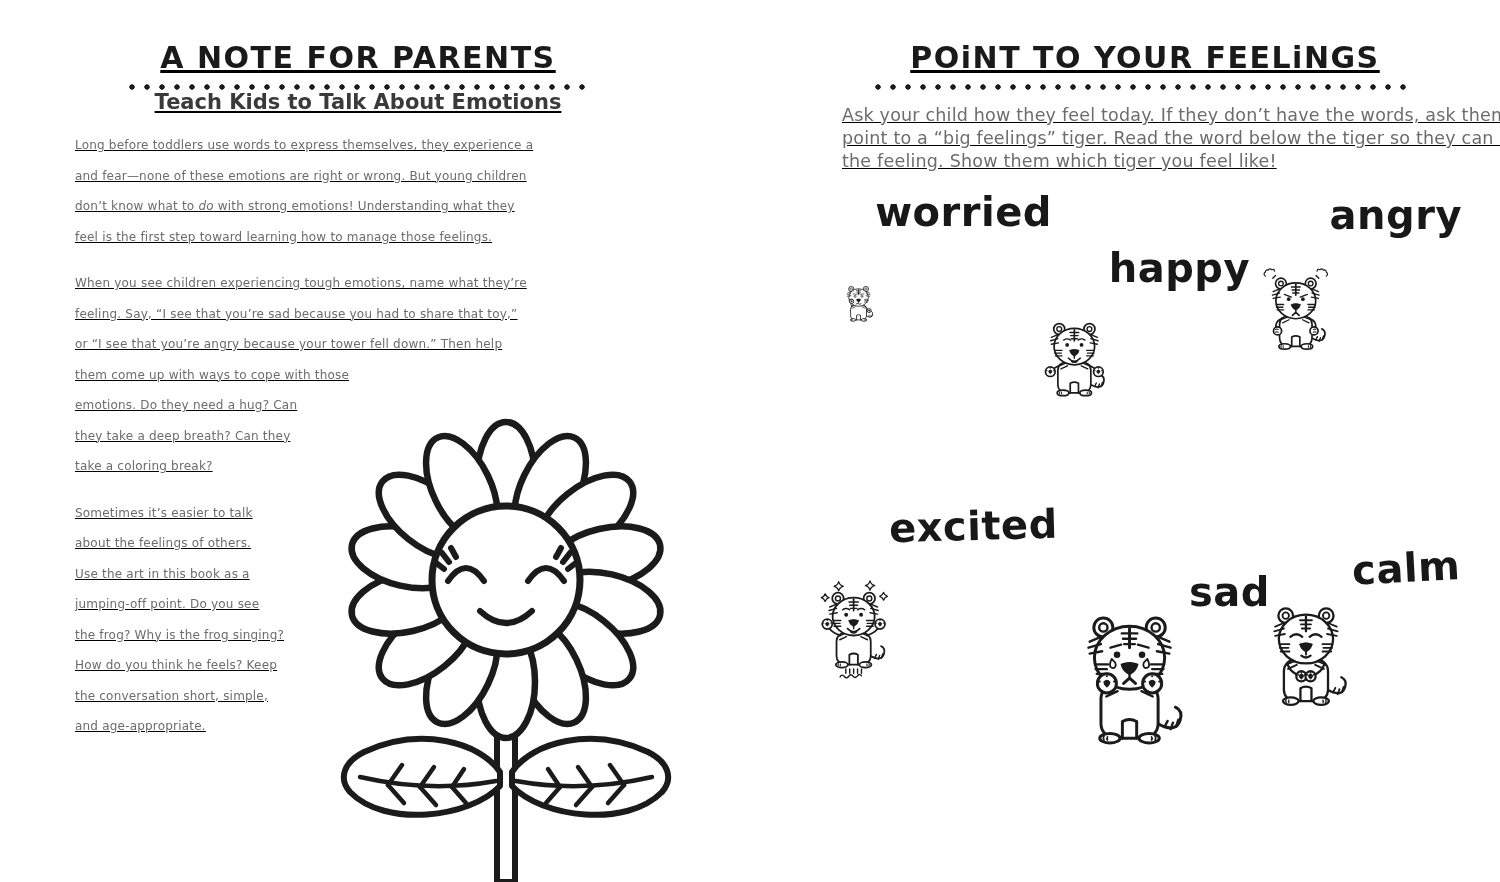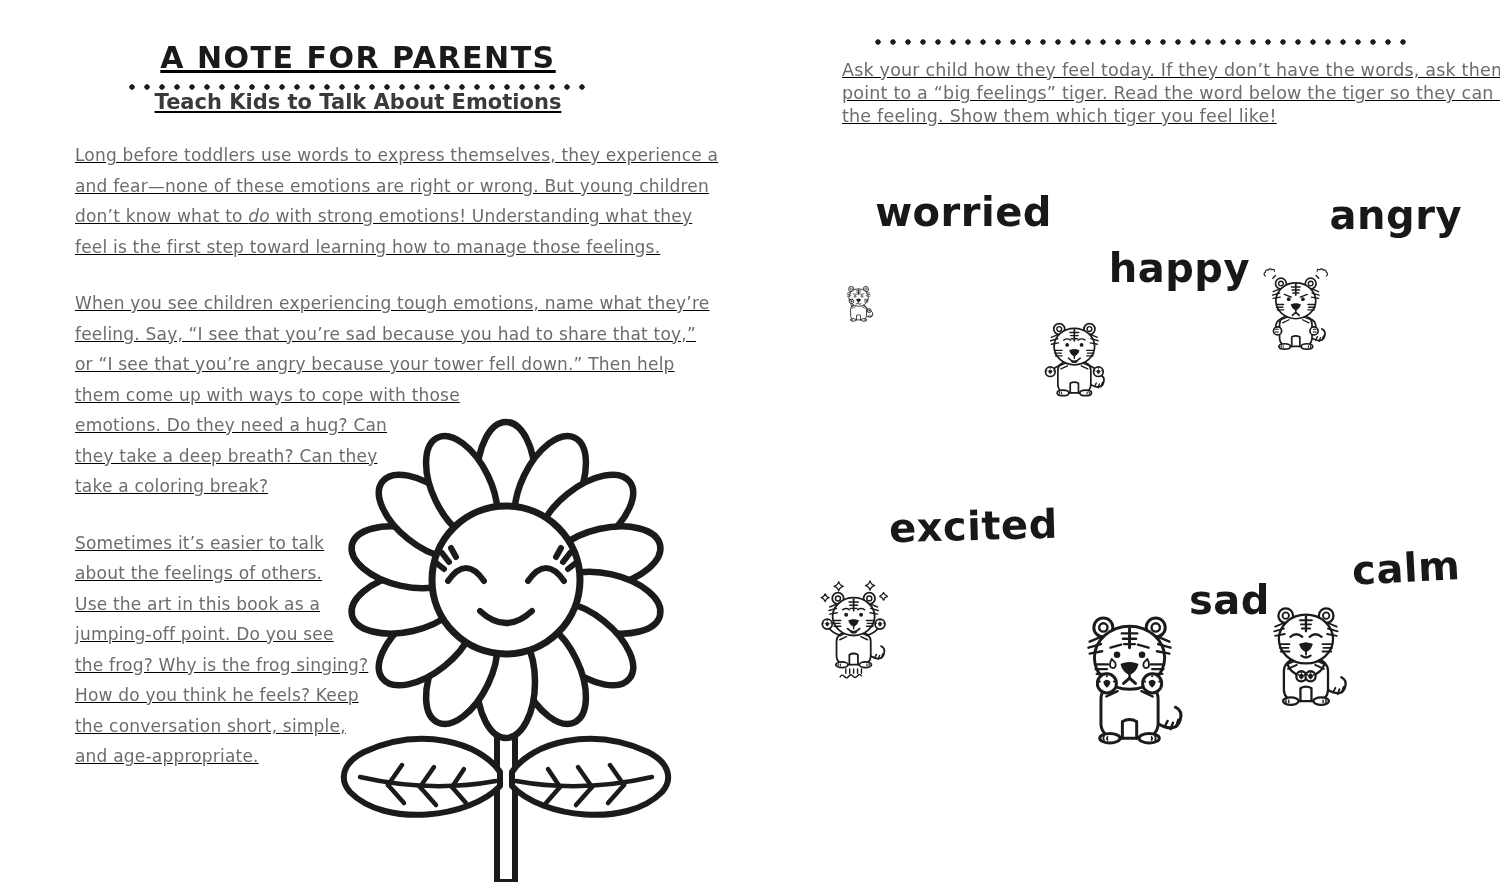--- a/index.html
+++ b/index.html
@@ -13,21 +13,21 @@
   .big-title{margin-top:10px;text-align:center;font-size:30px;font-weight:800;
              letter-spacing:1.5px;color:#1a1a1a;white-space:nowrap;}
   .dots{height:6px;margin:9px auto 0;
         background-image:radial-gradient(circle at 3px 3px,#1c1c1c 2.4px,transparent 3px);
         background-size:15px 6px;background-repeat:repeat-x;}
   .dots-left{width:458px;}
   .dots-right{width:540px;}
 
   .subtitle{text-align:center;font-size:21px;font-weight:600;color:#3a3a3a;}
 
-  .para{margin-top:26px;color:#6c6c6c;font-size:17px;font-weight:400;letter-spacing:.2px;}
+  .para{margin-top:16px;color:#6c6c6c;font-size:12px;font-weight:400;letter-spacing:.2px;}
   .para .line{line-height:30.5px;white-space:nowrap;}
   .para .it{font-style:italic;}
   .intro{margin:14px 0 0 2px;color:#6c6c6c;font-size:17.5px;letter-spacing:.2px;}
   .intro .line{line-height:23px;white-space:nowrap;}
 
   .flower-holder{position:absolute;left:255px;top:385px;width:380px;height:467px;}
   .flower-holder svg{display:block;width:380px;height:467px;}
 
   .card{position:absolute;display:flex;flex-direction:row;align-items:flex-start;}
   .card svg{display:block;}
@@ -37,21 +37,21 @@
   .card-worried svg{width:165px;height:224px;}
   .card-happy{left:200px;top:218px;width:210px;}
   .card-happy svg{width:165px;height:224px;}
   .card-angry{left:422px;top:165px;width:200px;}
   .card-angry svg{width:175px;height:238px;}
   .card-excited{left:-22px;top:468px;width:240px;}
   .card-excited svg{width:195px;height:265px;}
   .card-excited .feel-label{margin-top:8px;transform:rotate(-1.5deg);}
   .card-sad{left:230px;top:542px;width:200px;}
   .card-sad svg{width:160px;height:218px;}
-  .card-sad .feel-label{margin-top:8px;}
+  .card-sad .feel-label{margin-top:0;}
   .card-calm{left:420px;top:518px;width:200px;}
   .card-calm svg{width:160px;height:218px;}
   .card-calm .feel-label{transform:rotate(-3deg);}
 </style>
 </head>
 <body>
 
 <div class="spread">
 
   <div class="page page-left">
@@ -133,20 +133,21 @@
           <path d="M262 372 L248 352"></path>
             <path d="M262 372 L246 390"></path>
           <path d="M230 372 L218 354"></path>
             <path d="M230 372 L216 388"></path>
         </g>
       </svg>
     </div>
   </div>
 
   <div class="page page-right">
+    <div class="big-title">POiNT TO YOUR FEELiNGS</div>
     <div class="dots dots-right"></div>
     <div class="intro">
         <div class="line">Ask your child how they feel today. If they don’t have the words, ask them to</div>
         <div class="line">point to a “big feelings” tiger. Read the word below the tiger so they can name</div>
         <div class="line">the feeling. Show them which tiger you feel like!</div>
       </div>
 
     <div class="card card-worried">
       <svg viewBox="0 0 200 272">
           <path d="M148 208 Q178 224 185 202 Q190 186 177 180" fill="none" stroke="#1b1b1b" stroke-width="5" stroke-linecap="round" stroke-linejoin="round"></path>

